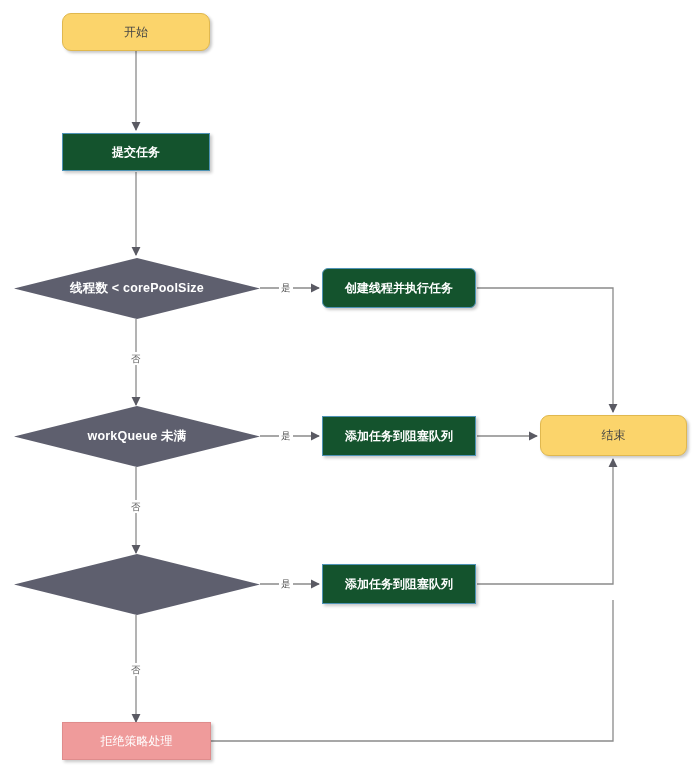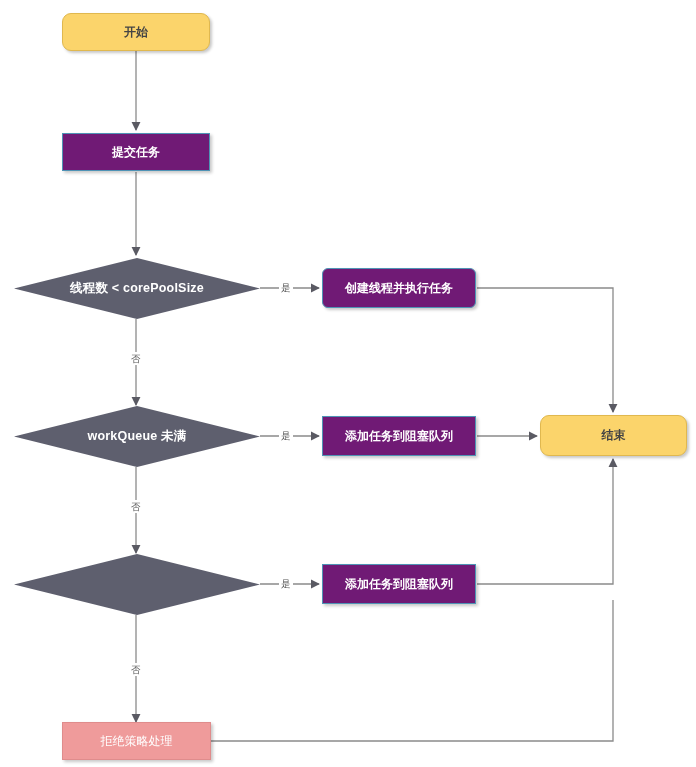--- a/index.html
+++ b/index.html
@@ -29,26 +29,26 @@
     text-align: center;
     line-height: 1.2;
   }
   
   .node.terminator {
     background: #fbd46b;
     border: 1px solid #e0b84f;
     border-radius: 9px;
     color: #444444;
     font-size: 12px;
-    font-weight: bold;
+    font-weight: normal;
     box-shadow: 2px 2px 3px rgba(0,0,0,0.22);
   }
   
   .node.process {
-    background: #701a75;
+    background: #14532d;
     border: 1px solid #4f93b5;
     color: #ffffff;
     font-size: 12px;
     font-weight: bold;
     box-shadow: 2px 2px 3px rgba(0,0,0,0.22);
   }
   
   .node.reject {
     background: #ef9b9b;
     border: 1px solid #df8c8c;

